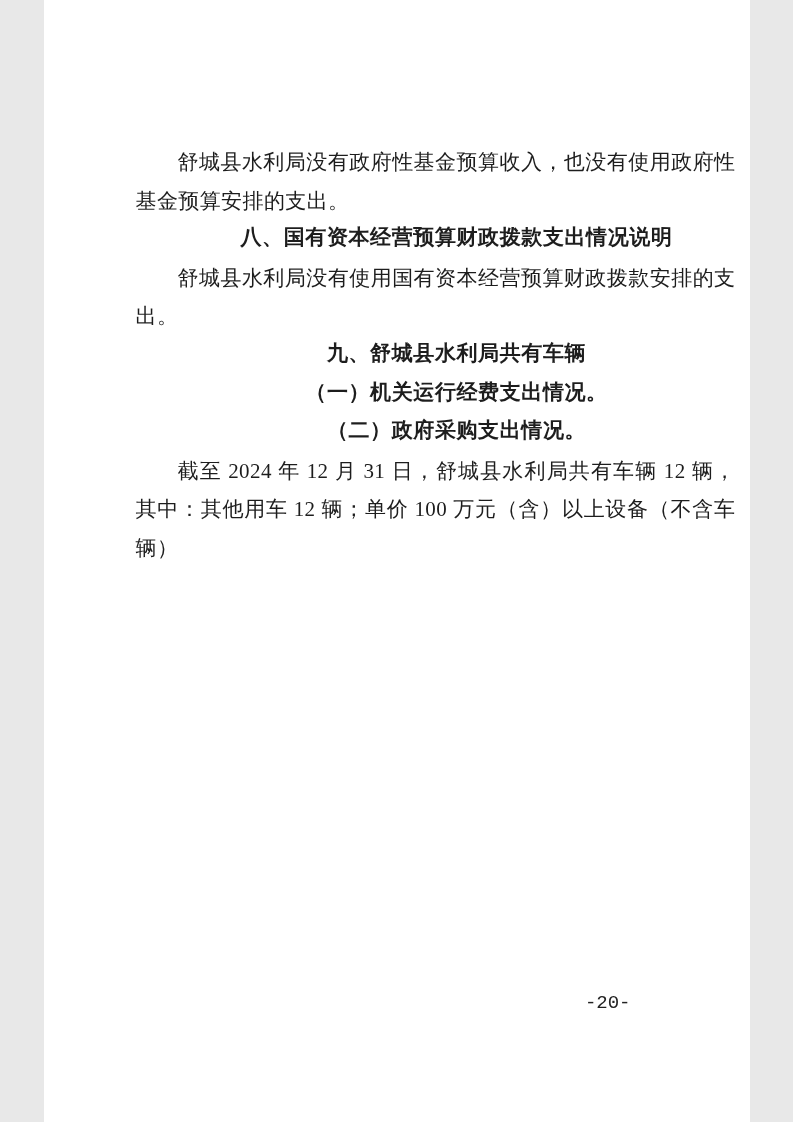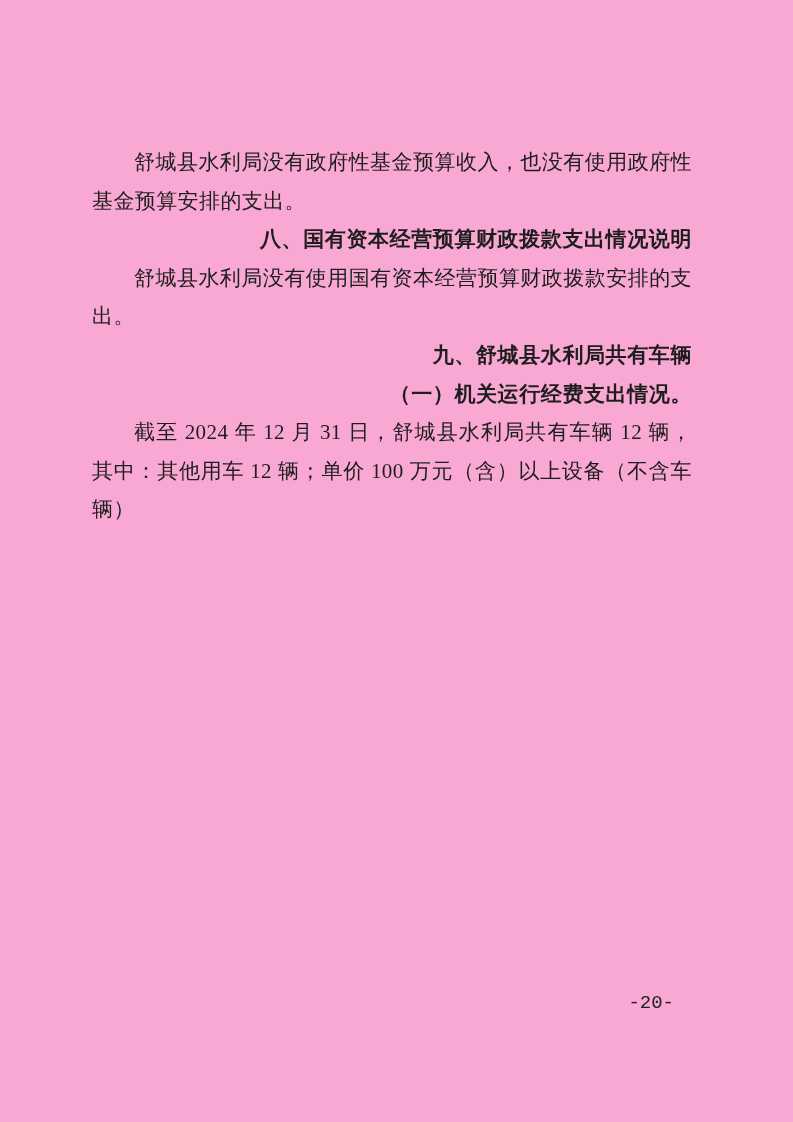--- a/index.html
+++ b/index.html
@@ -2,24 +2,24 @@
 <html><head>
 <meta charset="utf-8">
 <style>
   html, body {
     margin: 0;
     padding: 0;
     background: #e8e8e8;
   }
   .page {
     position: relative;
-    width: 793px;
+    width: 706px;
     height: 1122px;
     margin: 0 auto;
-    background: #f9a8d4;
+    background: #ffffff;
     overflow: hidden;
   }
   .content {
     position: absolute;
     left: 92px;
     top: 143px;
     width: 600px;
   }
   .para {
     margin: 0;
@@ -27,23 +27,23 @@
     font-family: "Liberation Serif", "DejaVu Serif", serif;
     font-size: 21px;
     line-height: 38.6px;
     color: #1d1d1d;
     text-align: justify;
     text-justify: inter-ideograph;
     text-indent: 42px;
     letter-spacing: 0.4px;
   }
   .heading {
-    font-family: Liberation Serif, serif;
+    font-family: Liberation Mono, monospace;
     font-weight: 700;
-    text-align: right;
+    text-align: center;
     letter-spacing: 0.6px;
   }
   .page-number {
     position: absolute;
     top: 992px;
     right: 119px;
     font-family: Liberation Mono, monospace;
     font-size: 19px;
     line-height: 22px;
     color: #222222;
@@ -52,16 +52,17 @@
 </head>
 <body>
 
 <div class="page">
   <div class="content">
     <p class="para">舒城县水利局没有政府性基金预算收入，也没有使用政府性基金预算安排的支出。</p>
     <p class="para heading">八、国有资本经营预算财政拨款支出情况说明</p>
     <p class="para">舒城县水利局没有使用国有资本经营预算财政拨款安排的支出。</p>
     <p class="para heading">九、舒城县水利局共有车辆</p>
     <p class="para heading">（一）机关运行经费支出情况。</p>
+    <p class="para heading">（二）政府采购支出情况。</p>
     <p class="para">截至 2024 年 12 月 31 日，舒城县水利局共有车辆 12 辆，其中：其他用车 12 辆；单价 100 万元（含）以上设备（不含车辆）</p>
   </div>
   <div class="page-number">-20-</div>
 </div>
 
 </body></html>

